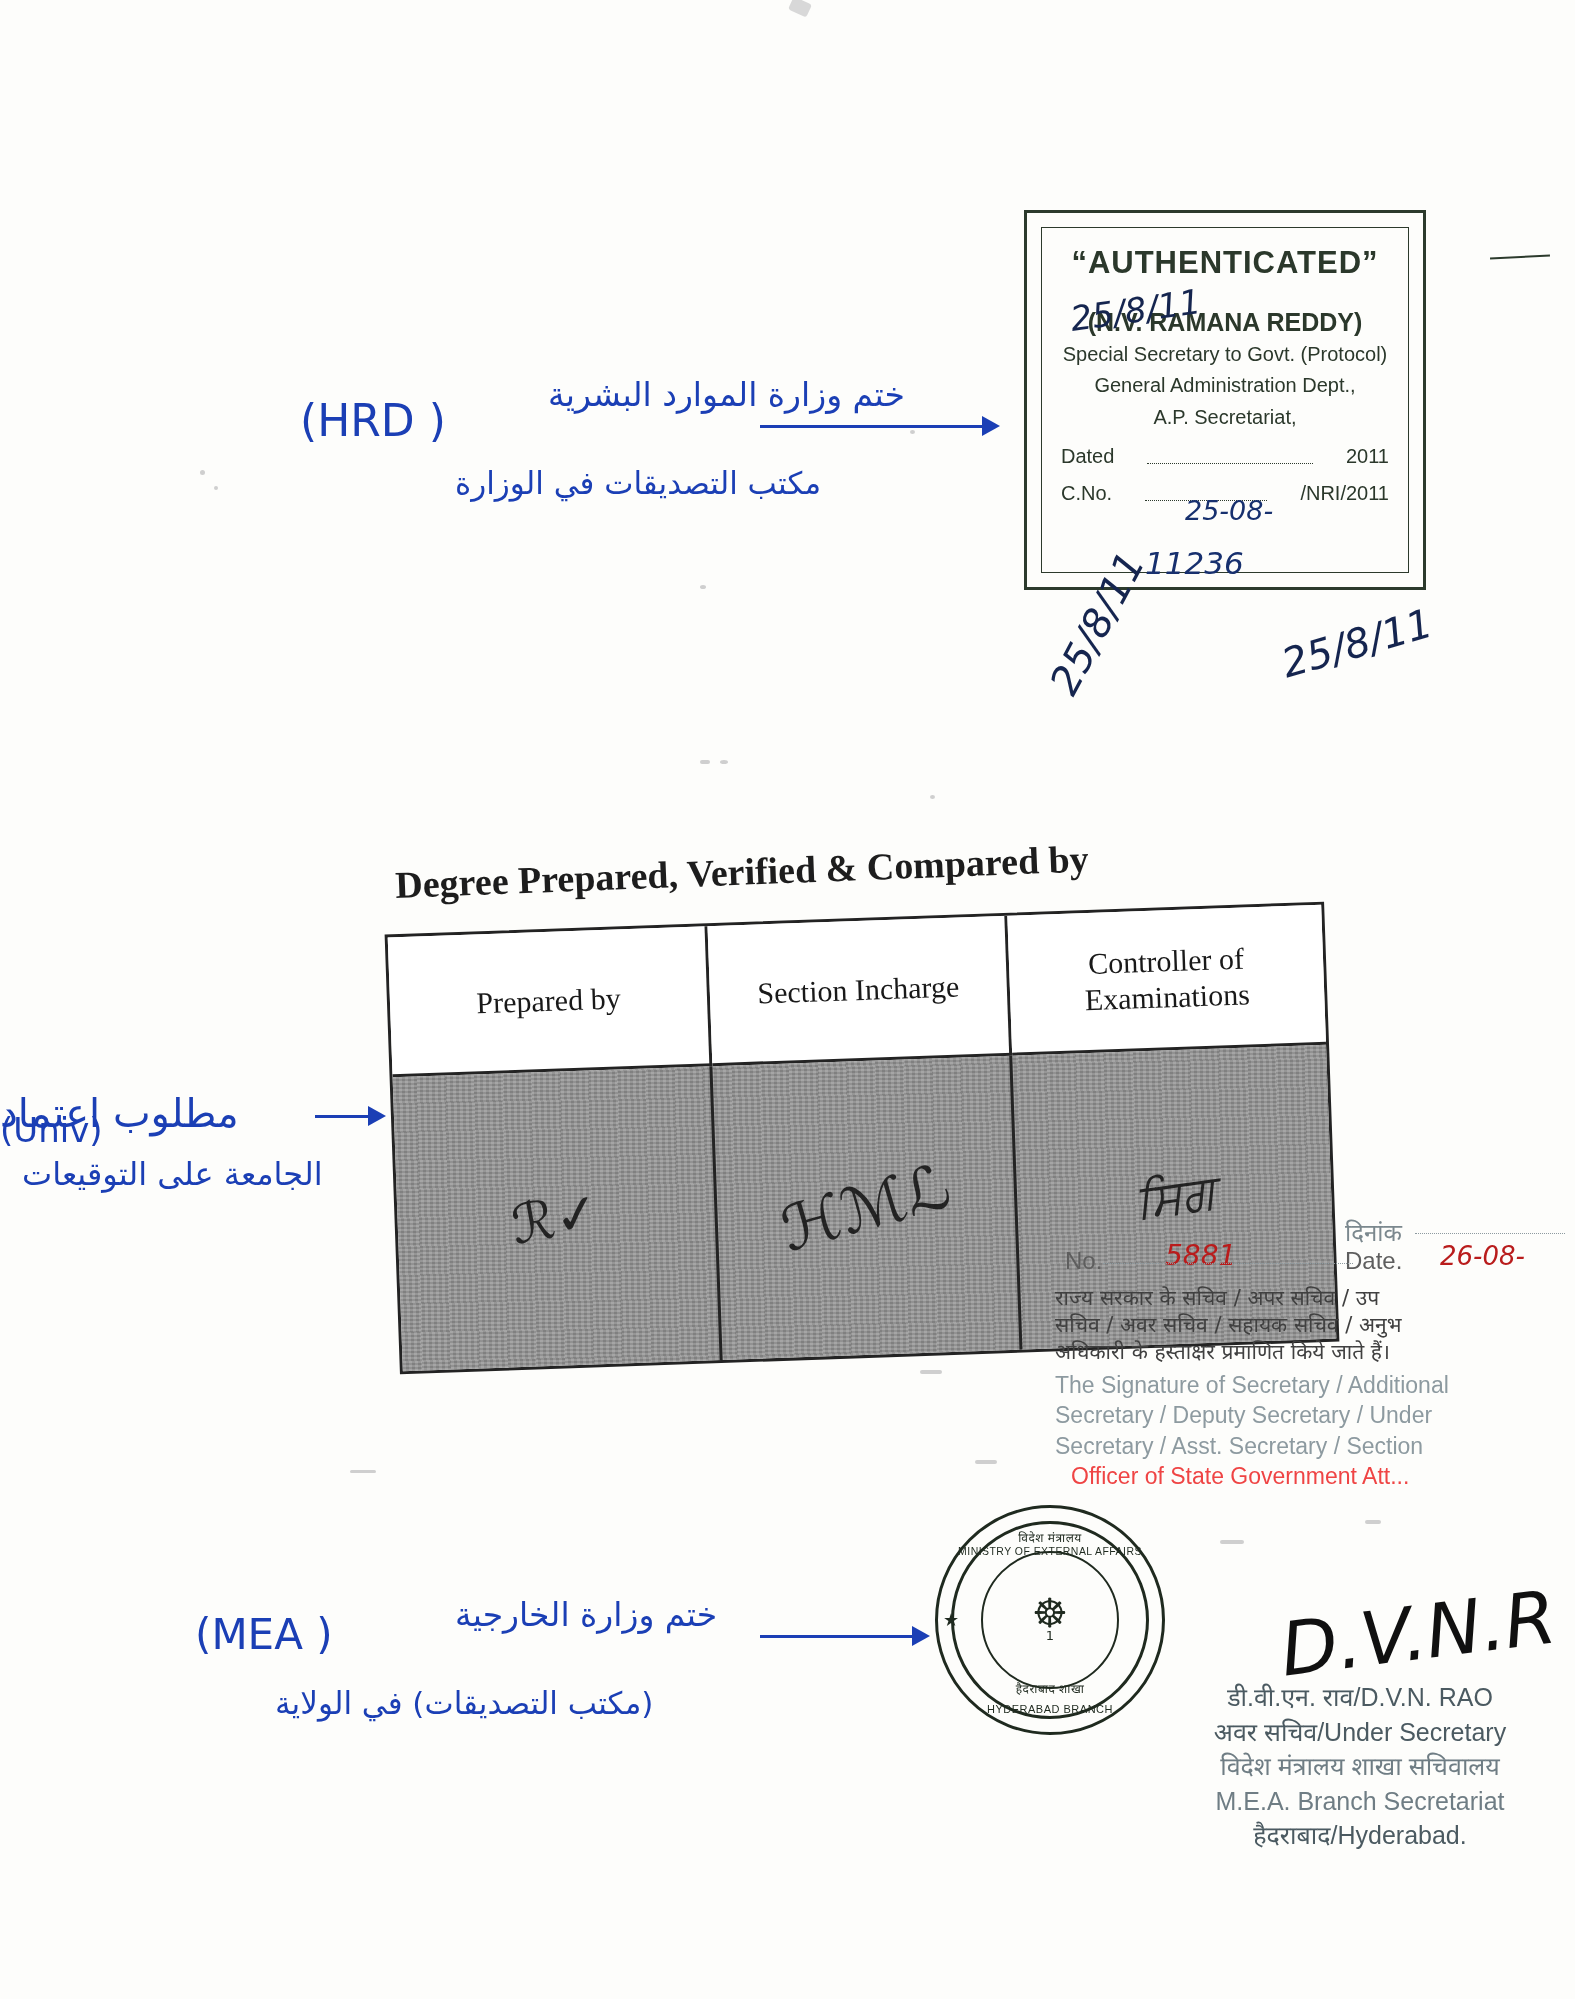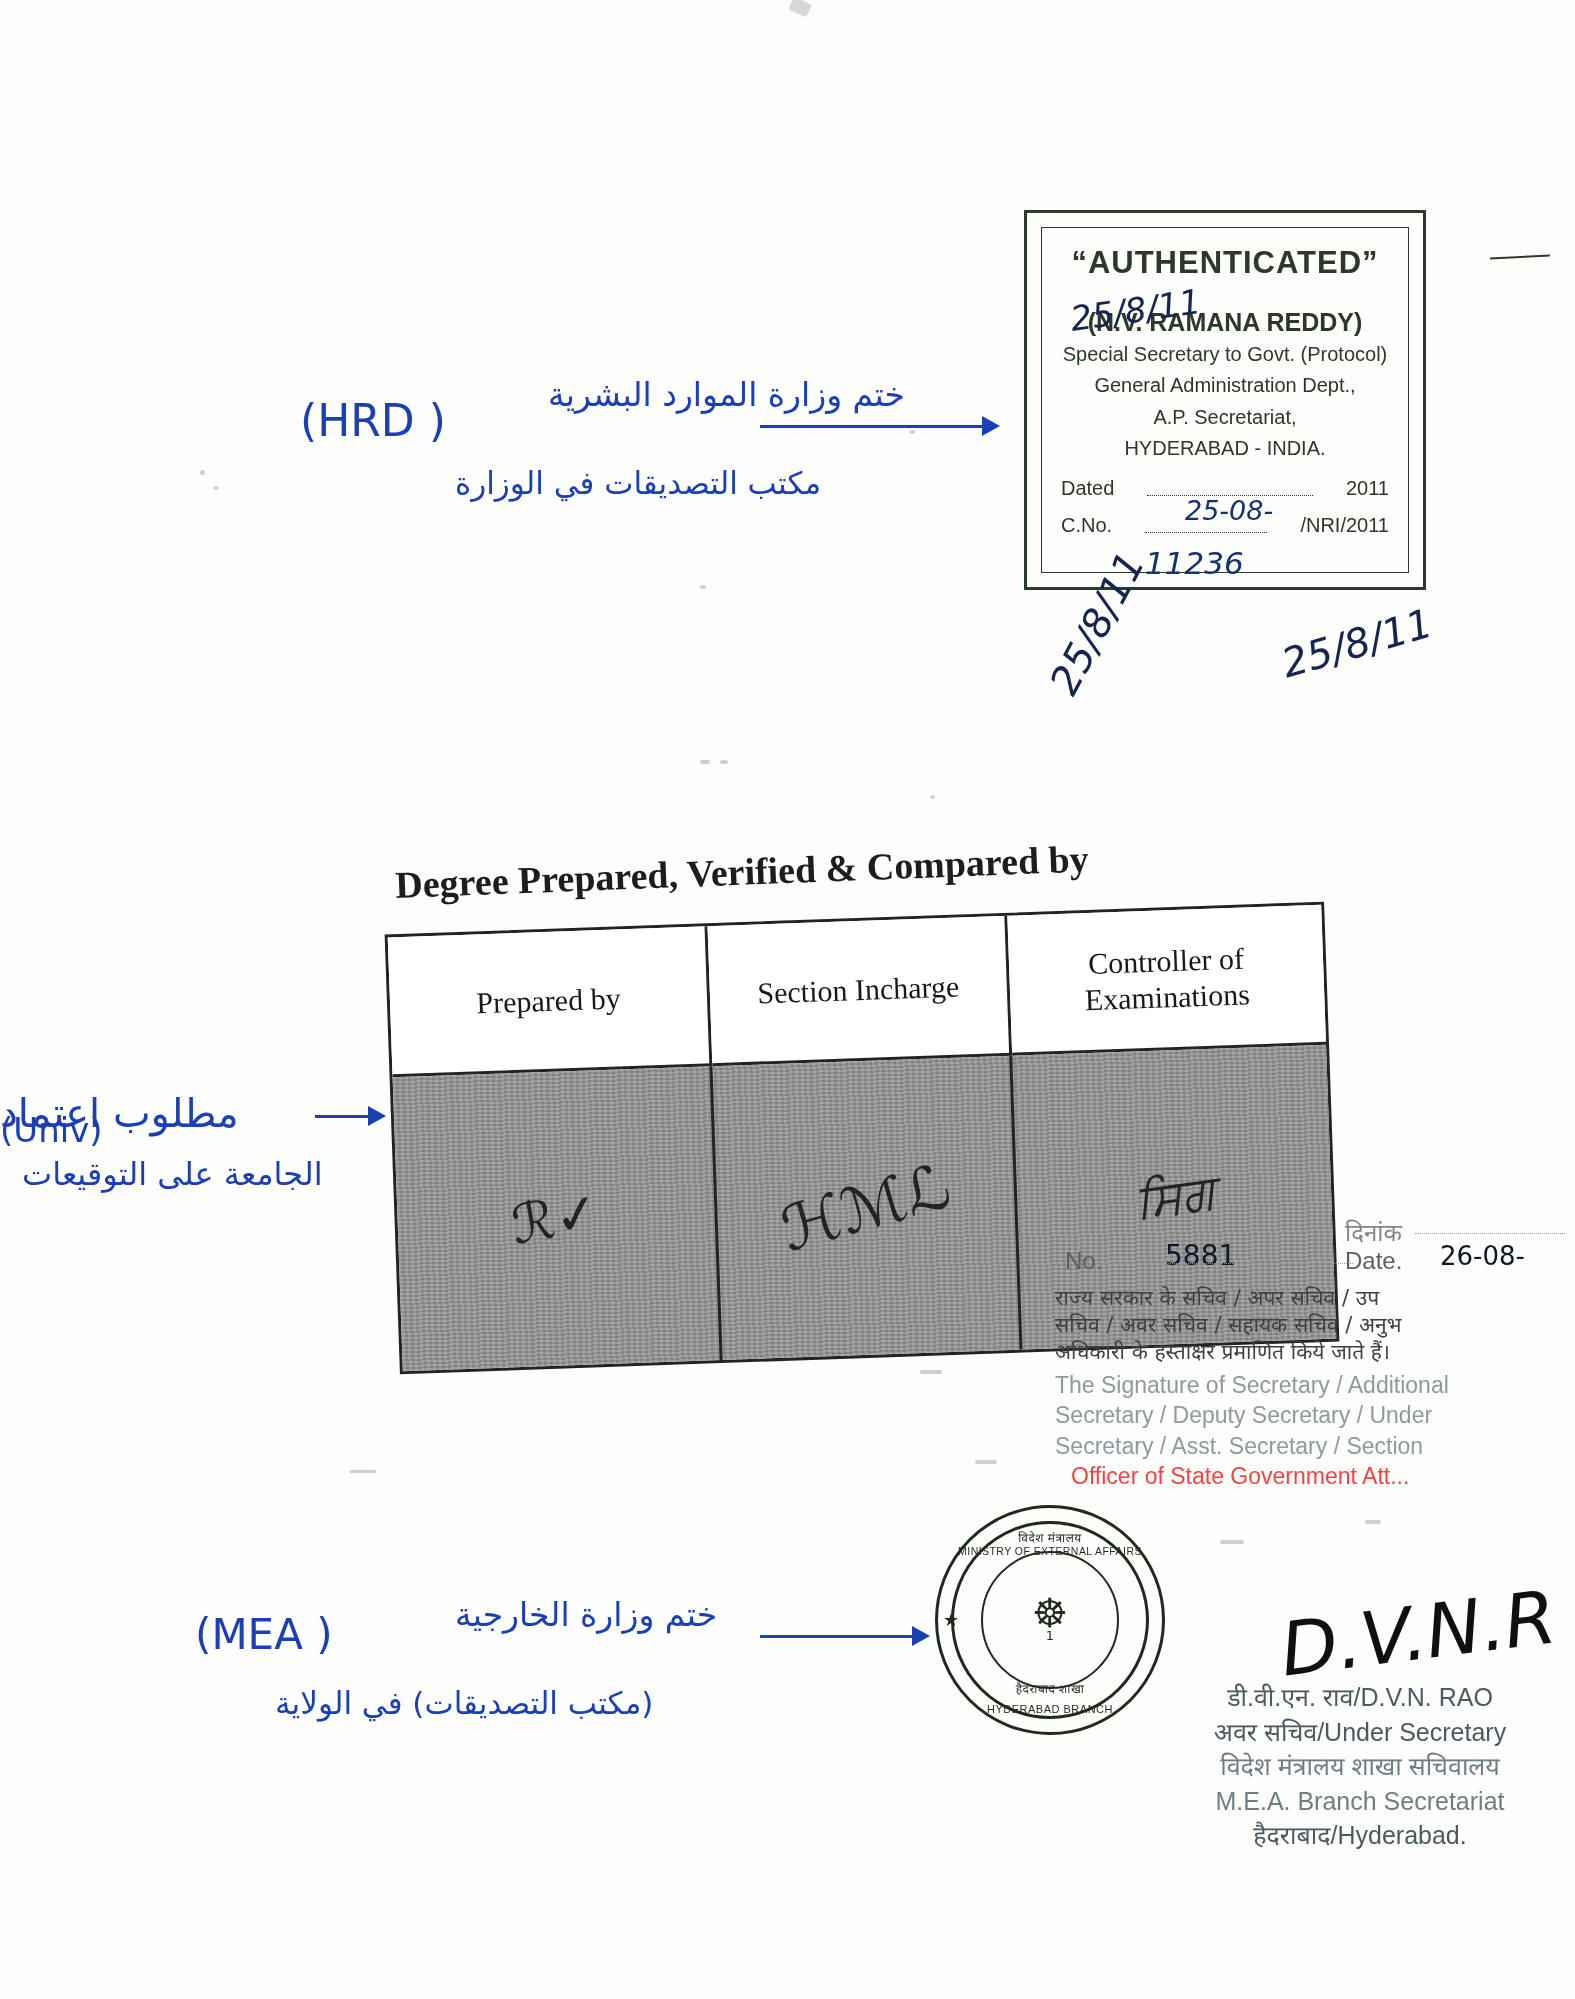--- a/index.html
+++ b/index.html
@@ -183,22 +183,23 @@
   #no-date-line {
     position: absolute;
     left: 1055px;
     top: 1215px;
     width: 520px;
     font-family: "Liberation Sans", sans-serif;
     font-size: 24px;
     color: #4a4a4a;
   }
   #no-date-line .num {
-    color: #0f172a;
-    font-family: "DejaVu Sans", sans-serif;
+    color: #b91c1c;
+    font-family: "DejaVu Sans", sans-serif;
+    font-style: italic;
     font-size: 28px;
   }
 
   
   #mea-seal {
     left: 935px;
     top: 1505px;
     width: 230px;
     height: 230px;
   }
@@ -302,21 +303,20 @@
   <div class="speck abs" style="left:700px;top:760px;width:10px;height:4px;border-radius:2px;"></div>
   <div class="speck abs" style="left:790px;top:0px;width:20px;height:14px;border-radius:3px;background:#d8d8d8;transform:rotate(25deg);"></div>
 
   <div class="abs" id="auth-stamp">
     <div class="inner-line"></div>
     <div class="title">“AUTHENTICATED”</div>
     <div class="name">(N.V. RAMANA REDDY)</div>
     <div class="role">Special Secretary to Govt. (Protocol)</div>
     <div class="role">General Administration Dept.,</div>
     <div class="role">A.P. Secretariat,</div>
-    <div class="role">HYDERABAD - INDIA.</div>
 
     <div class="row">
       <span class="lbl">Dated</span>
       <span class="dots"></span>
       <span class="tail">2011</span>
     </div>
     <div class="row">
       <span class="lbl">C.No.</span>
       <span class="dots"></span>
       <span class="tail">/NRI/2011</span>

